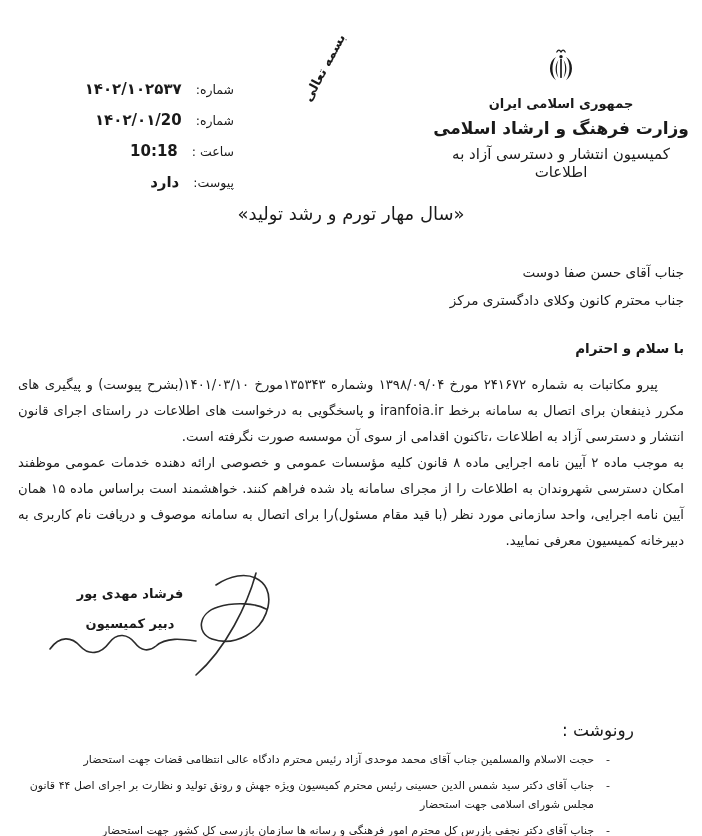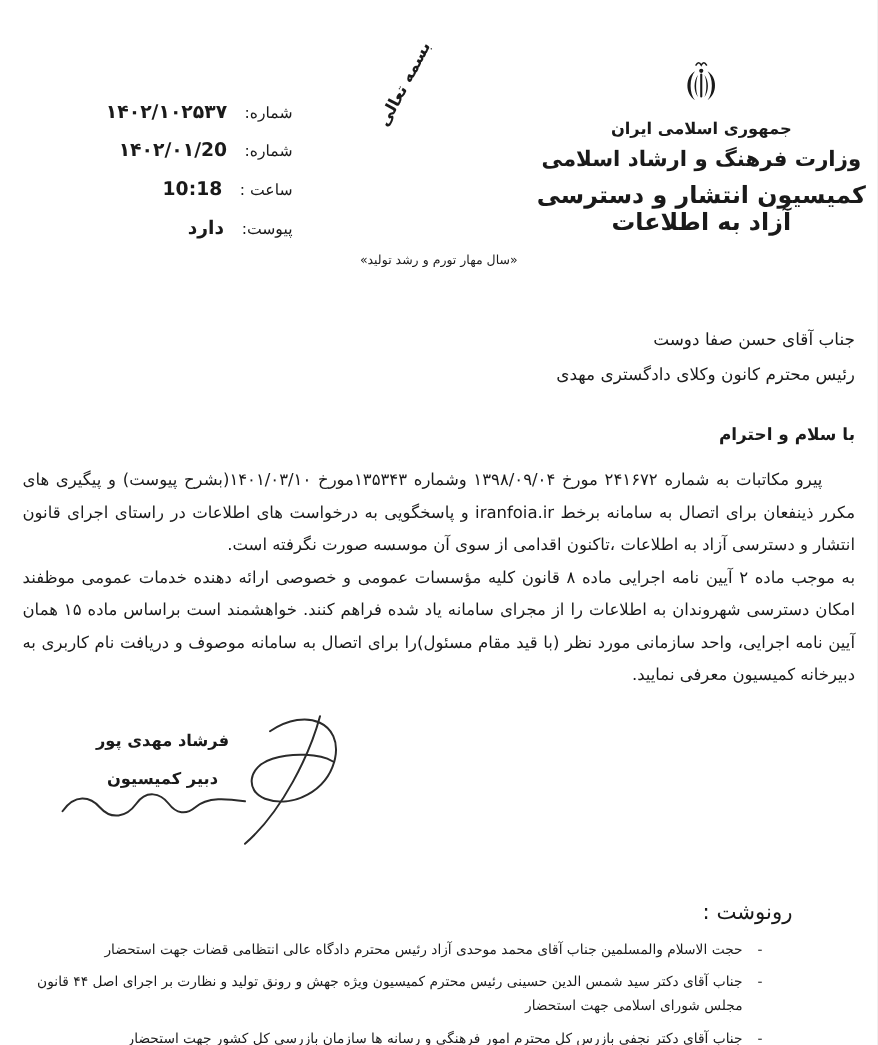--- a/index.html
+++ b/index.html
@@ -28,25 +28,25 @@
     white-space:nowrap;
   }
   
   .letterhead{
     position:absolute;top:46px;right:6px;width:270px;
     text-align:center;direction:rtl;
   }
   .emblem{display:block;margin:0 auto 6px auto;}
   .lh-line1{font-size:13px;font-weight:bold;margin-bottom:7px;}
   .lh-line2{font-size:17px;font-weight:bold;margin-bottom:7px;}
-  .lh-line3{font-size:19px;font-weight:bold;}
+  .lh-line3{font-size:15px;font-weight:normal;}
   
   .slogan{
     position:absolute;top:203px;left:0;width:100%;
-    text-align:center;direction:rtl;font-size:10px;
+    text-align:center;direction:rtl;font-size:18px;
   }
   
   .recipient{
     position:absolute;top:258px;right:18px;left:18px;
     direction:rtl;text-align:right;
     font-weight:normal;font-size:13.5px;line-height:28px;
   }
   
   .salutation{
     position:absolute;top:340px;right:18px;
@@ -121,21 +121,21 @@
     </svg>
     <div class="lh-line1">جمهوری اسلامی ایران</div>
     <div class="lh-line2">وزارت فرهنگ و ارشاد اسلامی</div>
     <div class="lh-line3">کمیسیون انتشار و دسترسی آزاد به اطلاعات</div>
   </div>
 
   <div class="slogan">«سال مهار تورم و رشد تولید»</div>
 
   <div class="recipient">
     <div>جناب آقای حسن صفا دوست</div>
-    <div>رئیس محترم کانون وکلای دادگستری مهدی</div>
+    <div>جناب محترم کانون وکلای دادگستری مرکز</div>
   </div>
 
   <div class="salutation">با سلام و احترام</div>
 
   <div class="body-text">
     <p class="indent">پیرو مکاتبات به شماره ۲۴۱۶۷۲ مورخ ۱۳۹۸/۰۹/۰۴ وشماره ۱۳۵۳۴۳مورخ ۱۴۰۱/۰۳/۱۰(بشرح پیوست) و پیگیری های مکرر ذینفعان برای اتصال به سامانه برخط iranfoia.ir و پاسخگویی به درخواست های اطلاعات در راستای اجرای قانون انتشار و دسترسی آزاد به اطلاعات ،تاکنون اقدامی از سوی آن موسسه صورت نگرفته است.</p>
     <p>به موجب ماده ۲ آیین نامه اجرایی ماده ۸ قانون کلیه مؤسسات عمومی و خصوصی ارائه دهنده خدمات عمومی موظفند امکان دسترسی شهروندان به اطلاعات را از مجرای سامانه یاد شده فراهم کنند. خواهشمند است براساس ماده ۱۵ همان آیین نامه اجرایی، واحد سازمانی مورد نظر (با قید مقام مسئول)را برای اتصال به سامانه موصوف و دریافت نام کاربری به دبیرخانه کمیسیون معرفی نمایید.</p>
   </div>
 
   <div class="signature">

